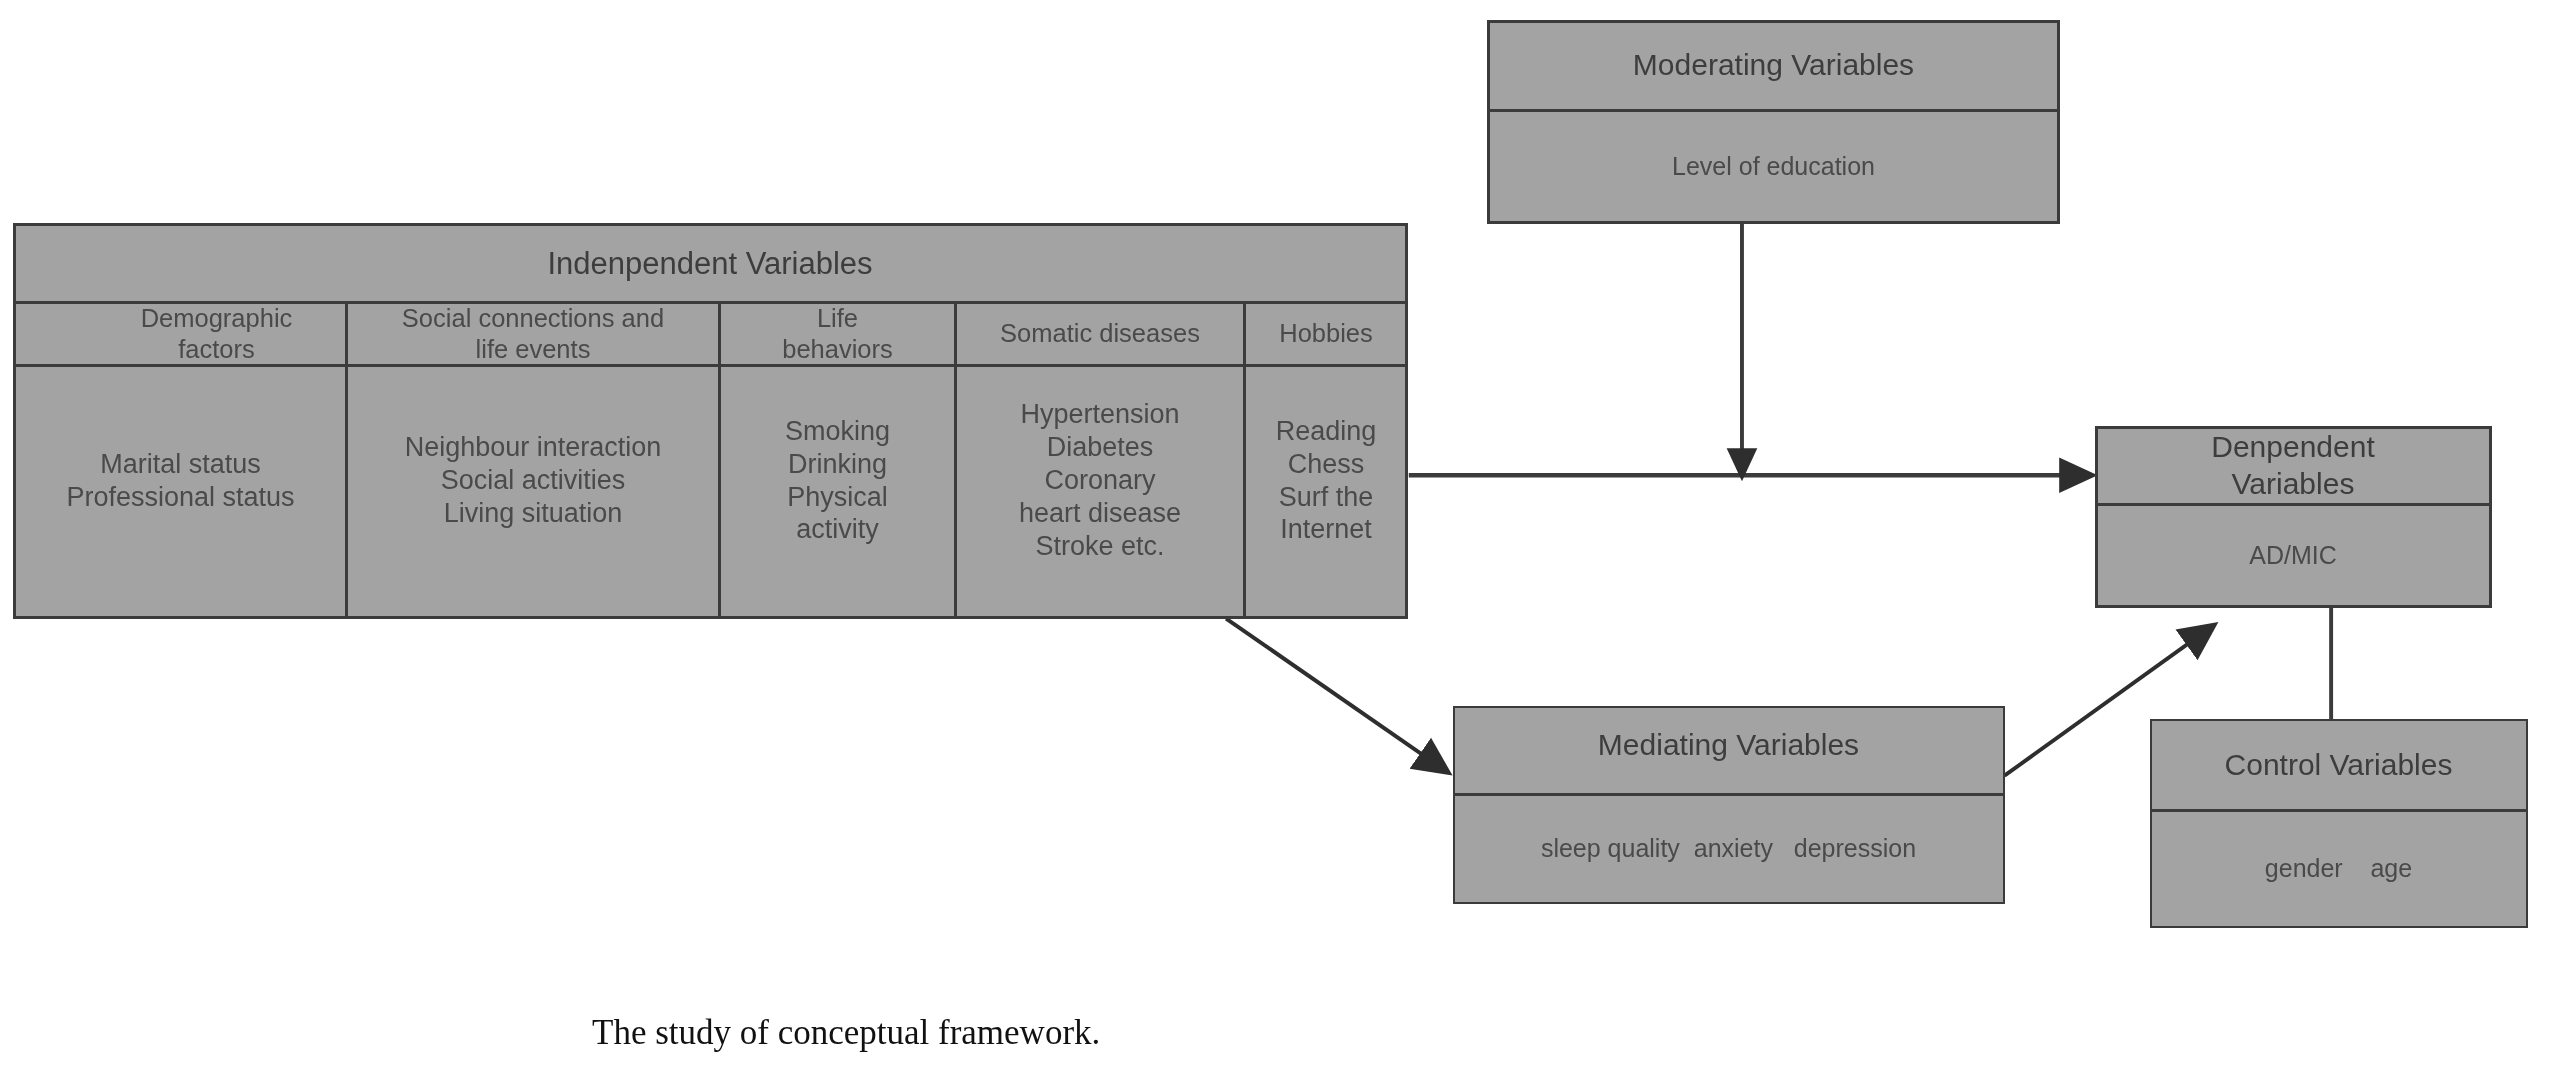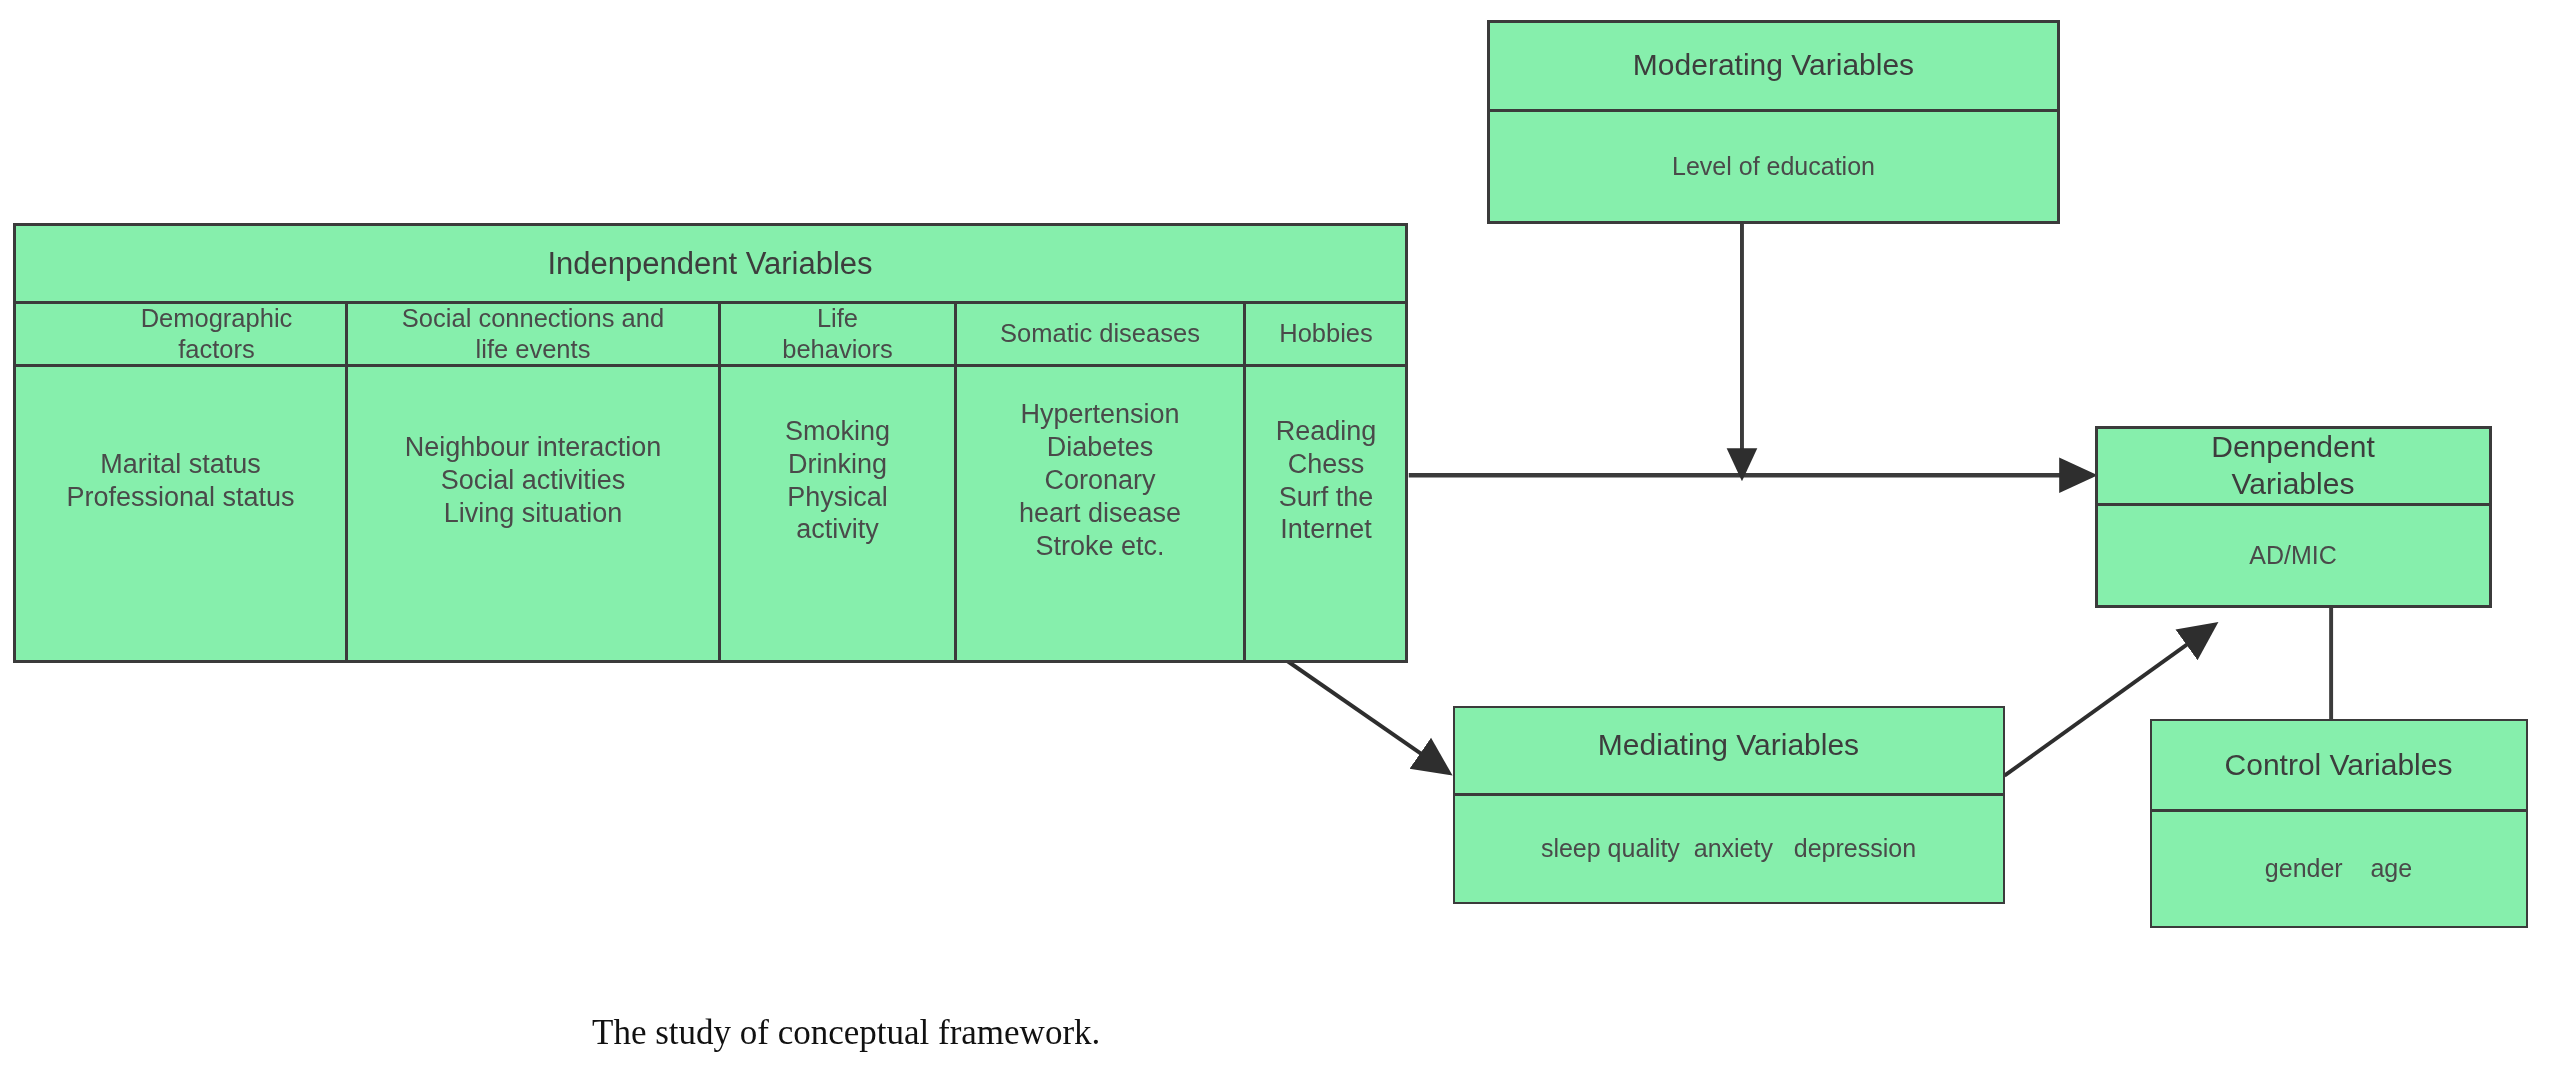--- a/index.html
+++ b/index.html
@@ -17,21 +17,21 @@
   #canvas {
     position: absolute;
     left: 0; top: 0;
     width: 2576px;
     height: 1086px;
   }
   .box {
     position: absolute;
     box-sizing: border-box;
     border: 3.3px solid #3b3b3b;
-    background: #86efac;
+    background: #a3a3a3;
   }
   .row-div {
     position: absolute;
     left: 0;
     right: 0;
     height: 3.3px;
     background: #3b3b3b;
   }
   .col-div {
     position: absolute;
@@ -103,21 +103,21 @@
 
     <line x1="2661" y1="341" x2="2661" y2="728" stroke="#3b3b3b" stroke-width="6" marker-end="url(#ah)"></line>
 
     <line x1="1873" y1="945" x2="2212" y2="1180" stroke="#2e2e2e" stroke-width="6" marker-end="url(#ah2)"></line>
 
     <line x1="3062" y1="1185" x2="3382" y2="955" stroke="#2e2e2e" stroke-width="6" marker-end="url(#ah2)"></line>
 
     <line x1="3561" y1="1100" x2="3561" y2="862" stroke="#3b3b3b" stroke-width="6" marker-end="url(#ah)"></line>
   </svg>
 
-  <div class="box" style="left:13px; top:223px; width:1395px; height:440px;">
+  <div class="box" style="left:13px; top:223px; width:1395px; height:396px;">
 
     <div class="cell t-title" style="left:0; top:0; width:1388px; height:75px;">Indenpendent Variables</div>
 
     <div class="row-div" style="top:75px;"></div>
     <div class="row-div" style="top:138px;"></div>
 
     <div class="col-div" style="left:329px; top:75px; bottom:0;"></div>
     <div class="col-div" style="left:702px; top:75px; bottom:0;"></div>
     <div class="col-div" style="left:938px; top:75px; bottom:0;"></div>
     <div class="col-div" style="left:1227px; top:75px; bottom:0;"></div>

